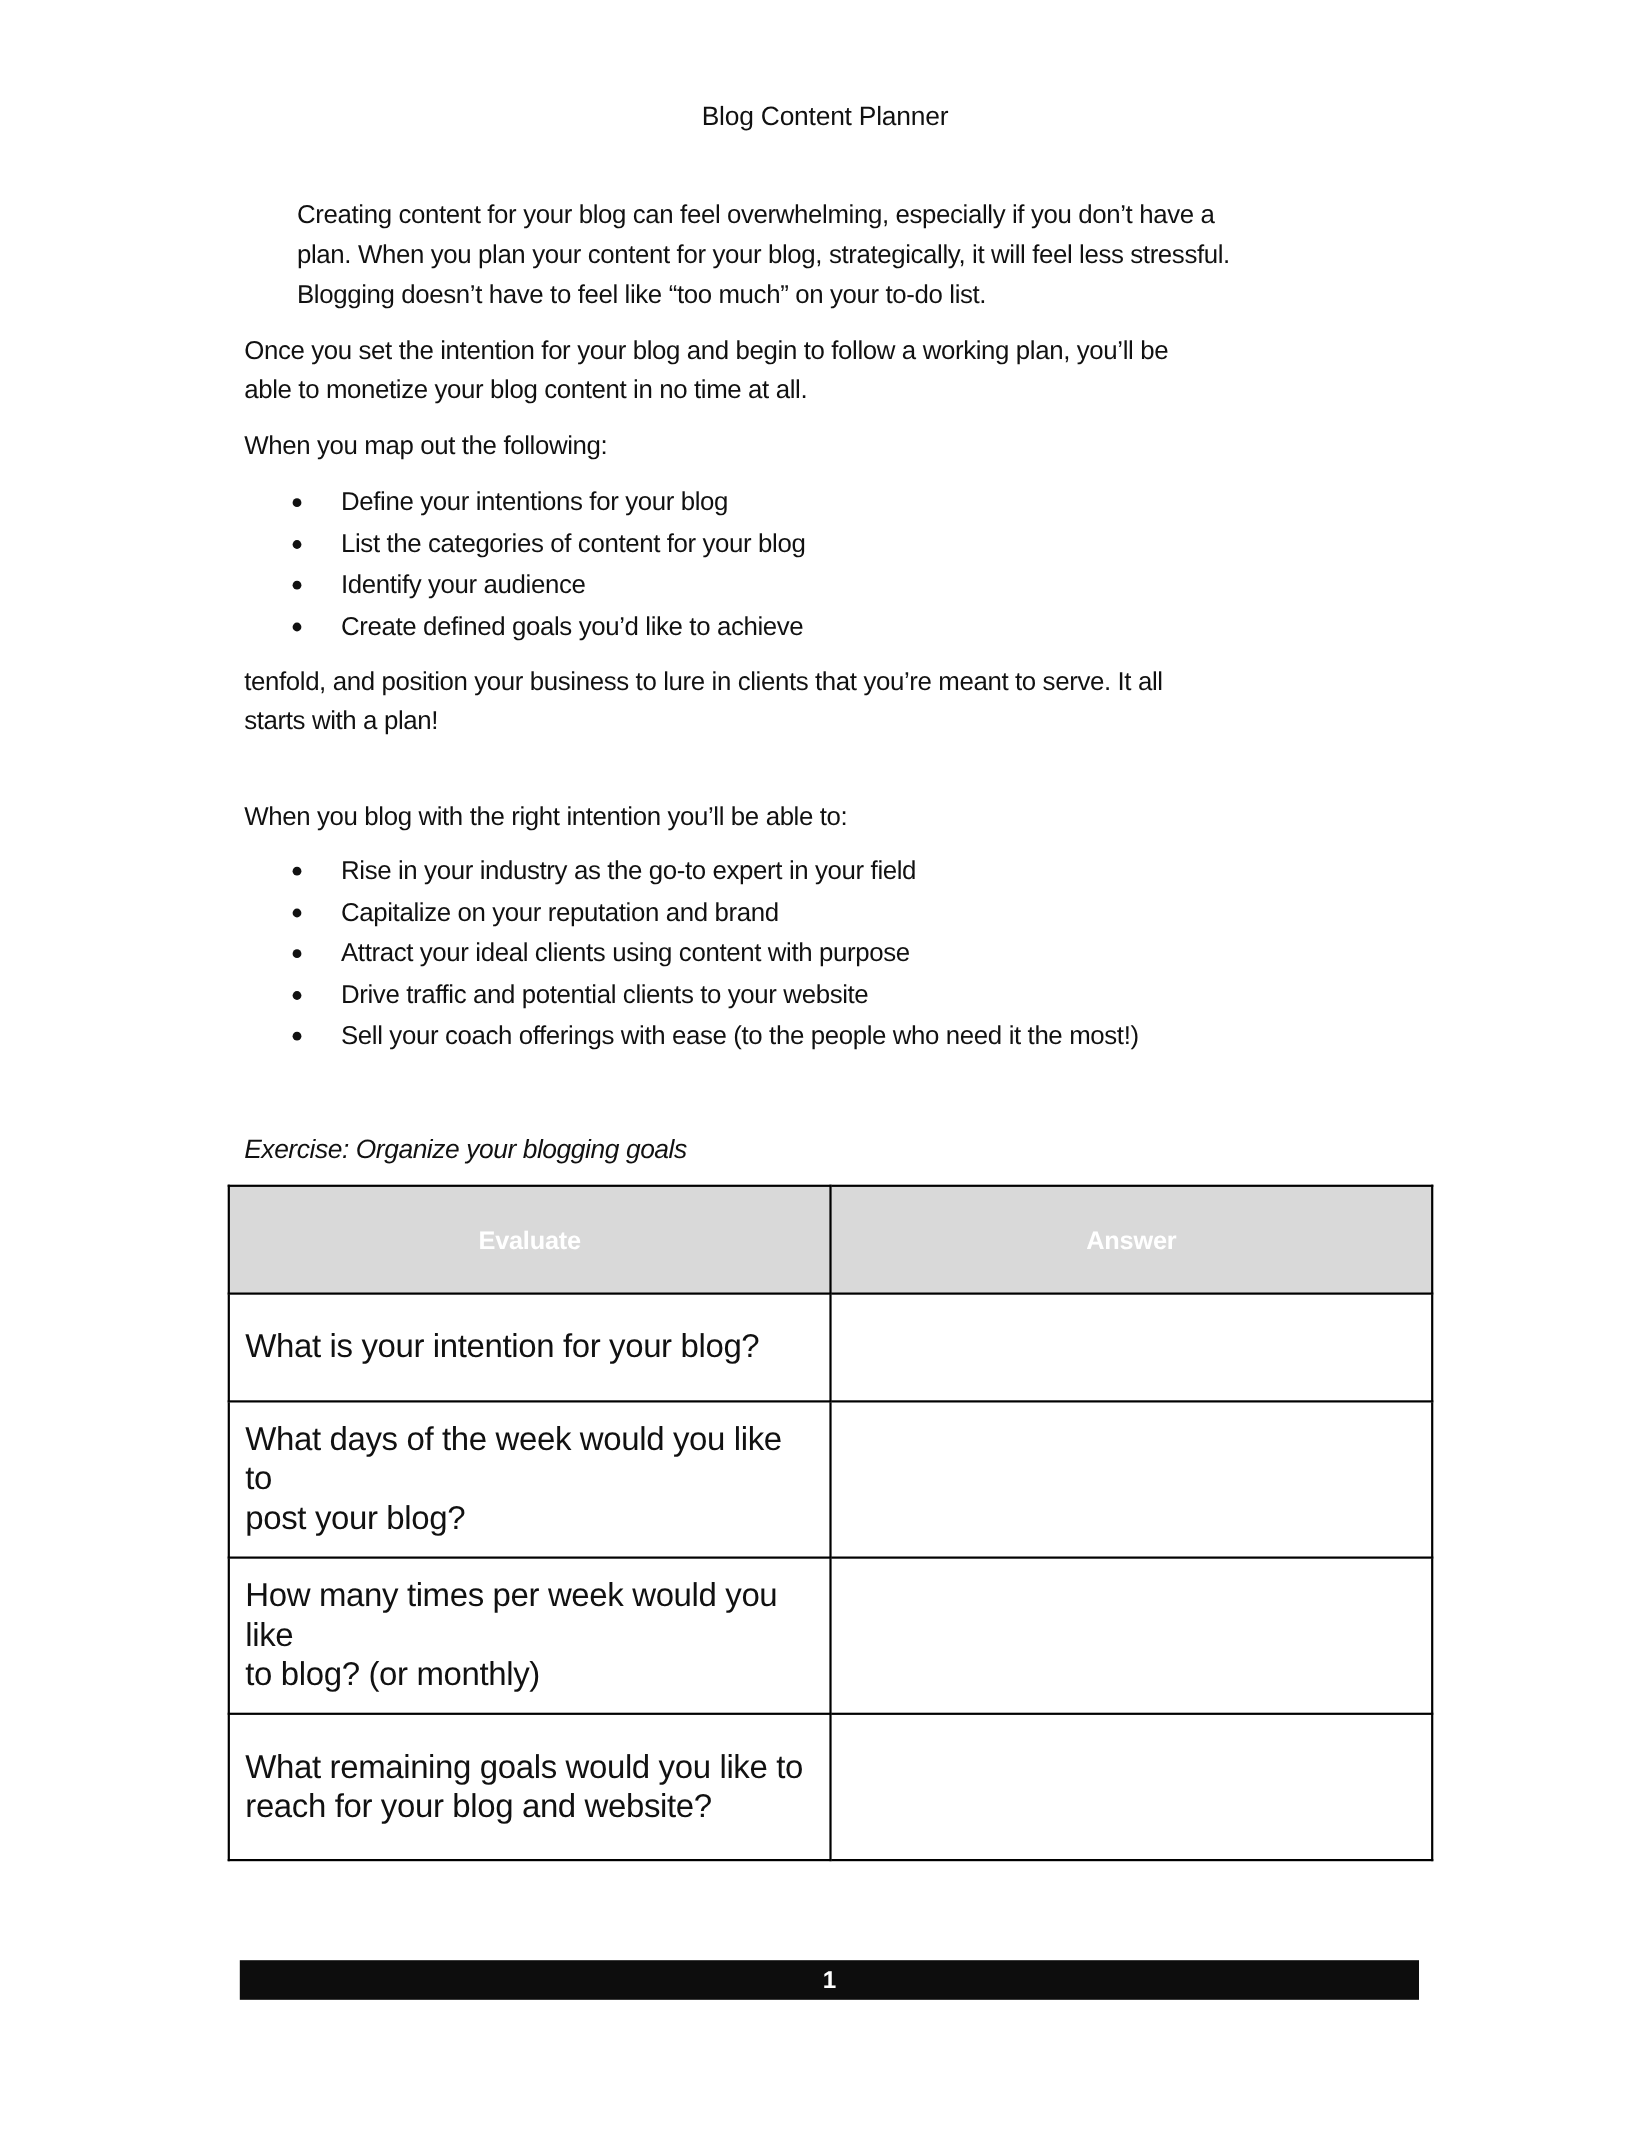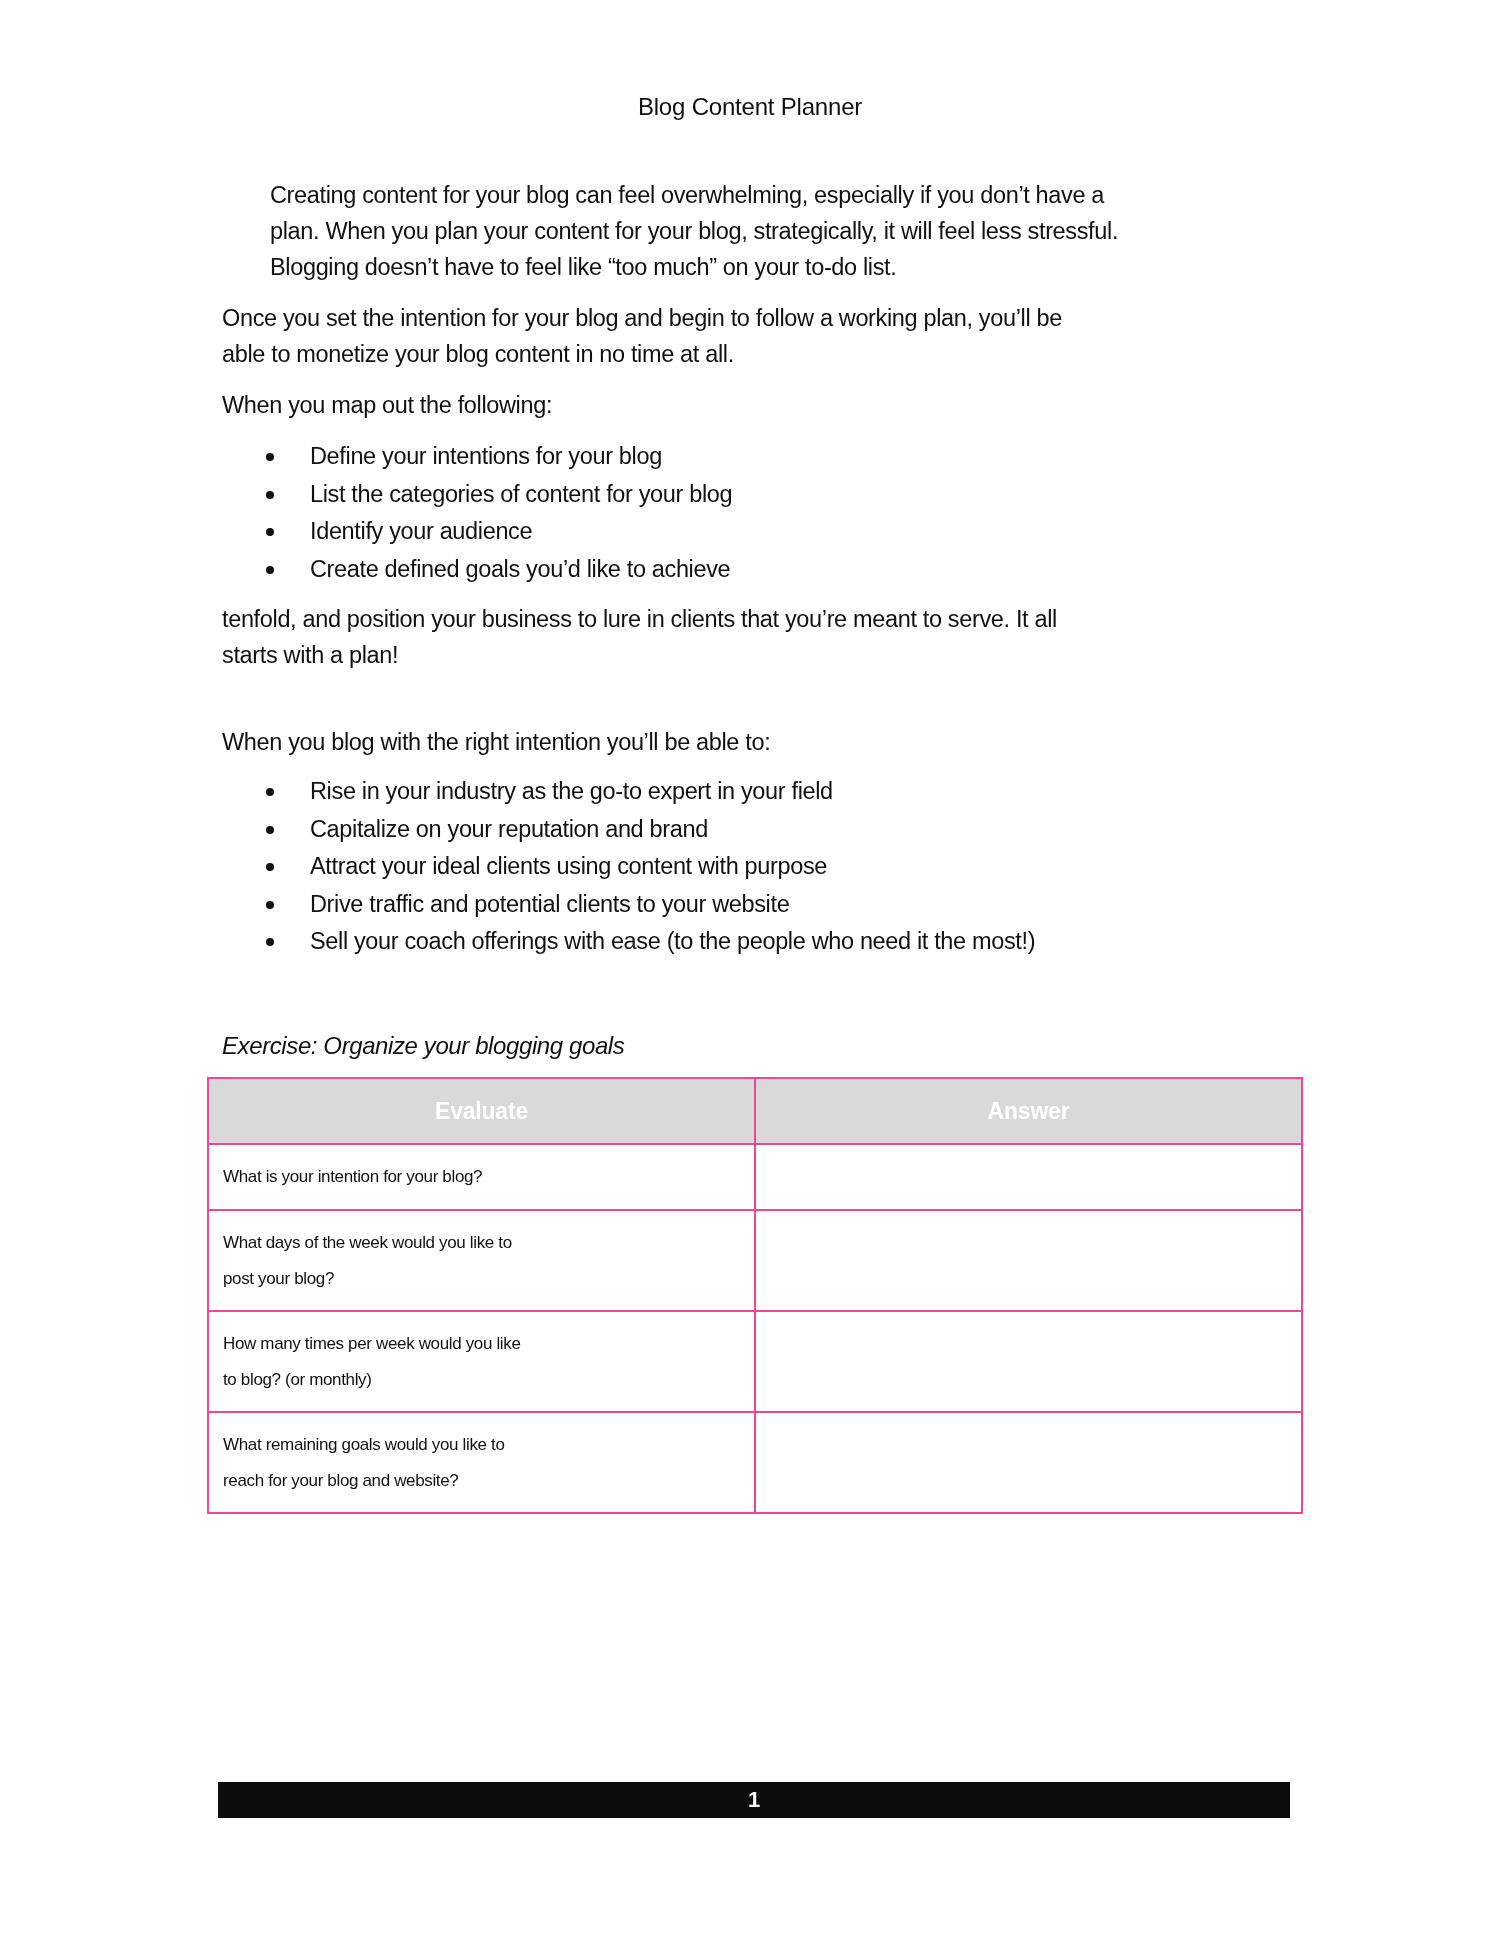--- a/index.html
+++ b/index.html
@@ -26,28 +26,28 @@
   .bullet-text { position: absolute; left: 48px; top: 0; }
   .exercise {
     left: 222px; top: 1030px; font-size: 24px; line-height: 32px;
     font-weight: normal; font-style: italic; letter-spacing: -0.4px;
   }
   table.goals {
     position: absolute; left: 207px; top: 1077px; width: 1096px;
     border-collapse: collapse; table-layout: fixed;
   }
   table.goals th, table.goals td {
-    border: 2px solid #ec4899; padding: 0 14px; vertical-align: middle;
+    border: 2px solid #000000; padding: 16px 14px; vertical-align: middle;
   }
   table.goals th {
     background: #d9d9d9; color: #ffffff; font-weight: bold;
     font-size: 23px; height: 64px; text-align: center; letter-spacing: -0.2px;
   }
   table.goals td {
-    font-size: 17px; line-height: 36px; letter-spacing: -0.35px; color: #111111;
+    font-size: 30px; line-height: 36px; letter-spacing: -0.35px; color: #111111;
   }
   td.q { text-align: left; }
   tr.r1 td { height: 64px; }
   tr.r2 td { height: 99px; }
   .footer-bar {
     left: 218px; top: 1782px; width: 1072px; height: 36px; background: #0d0d0d;
     color: #ffffff; text-align: center; font-weight: bold; font-size: 22px; line-height: 36px;
   }
 </style>
 </head>

